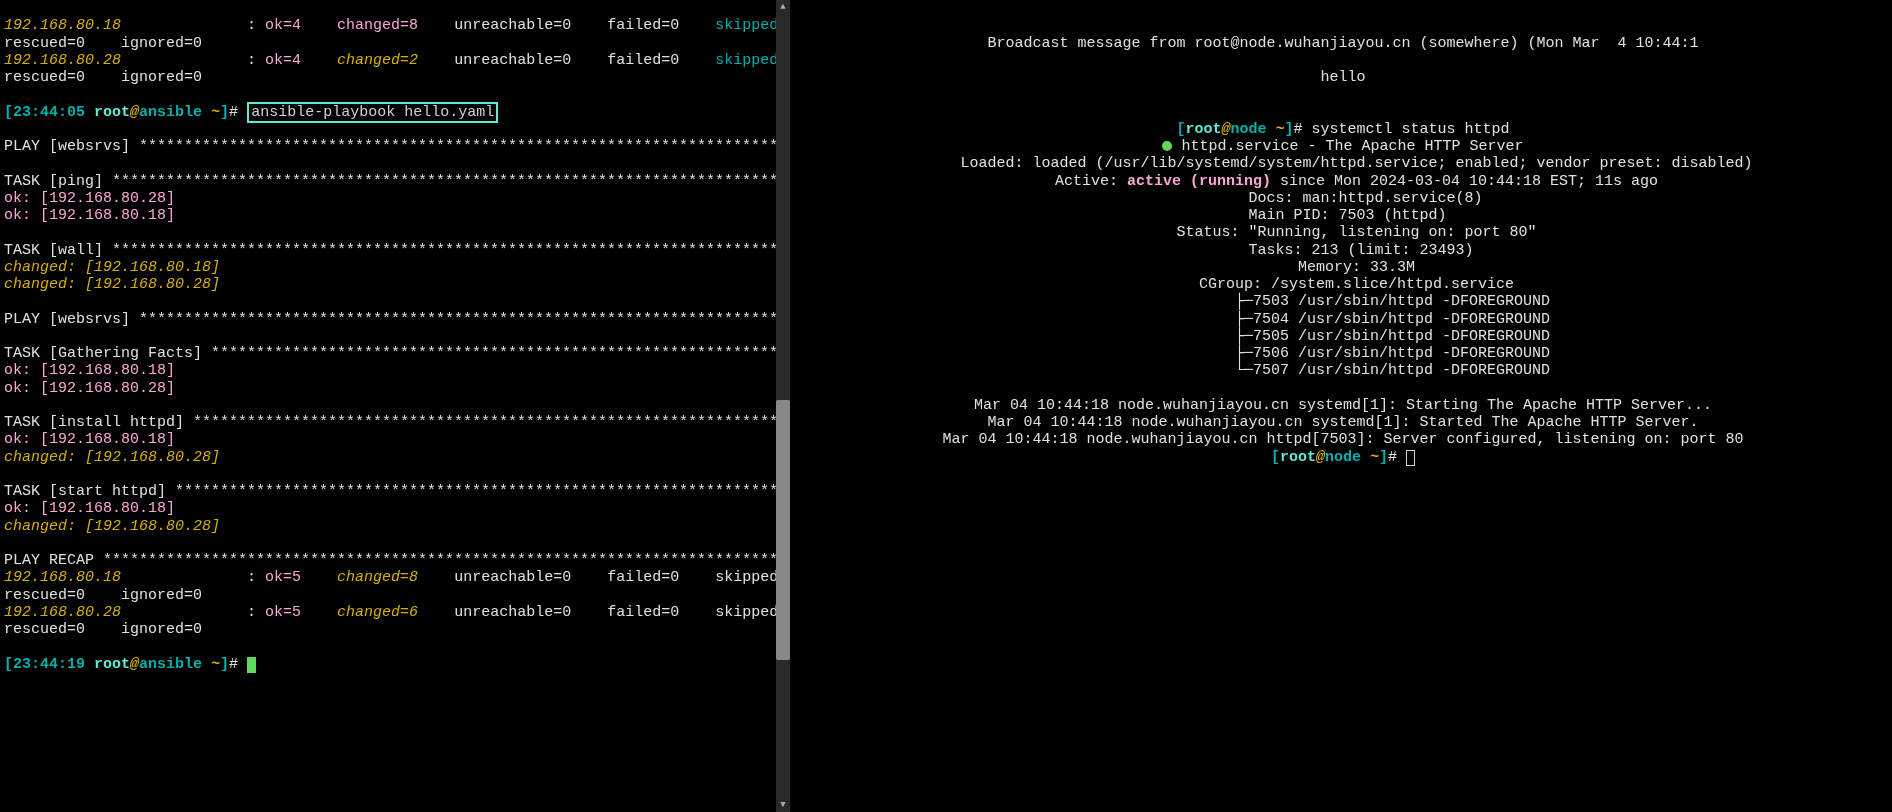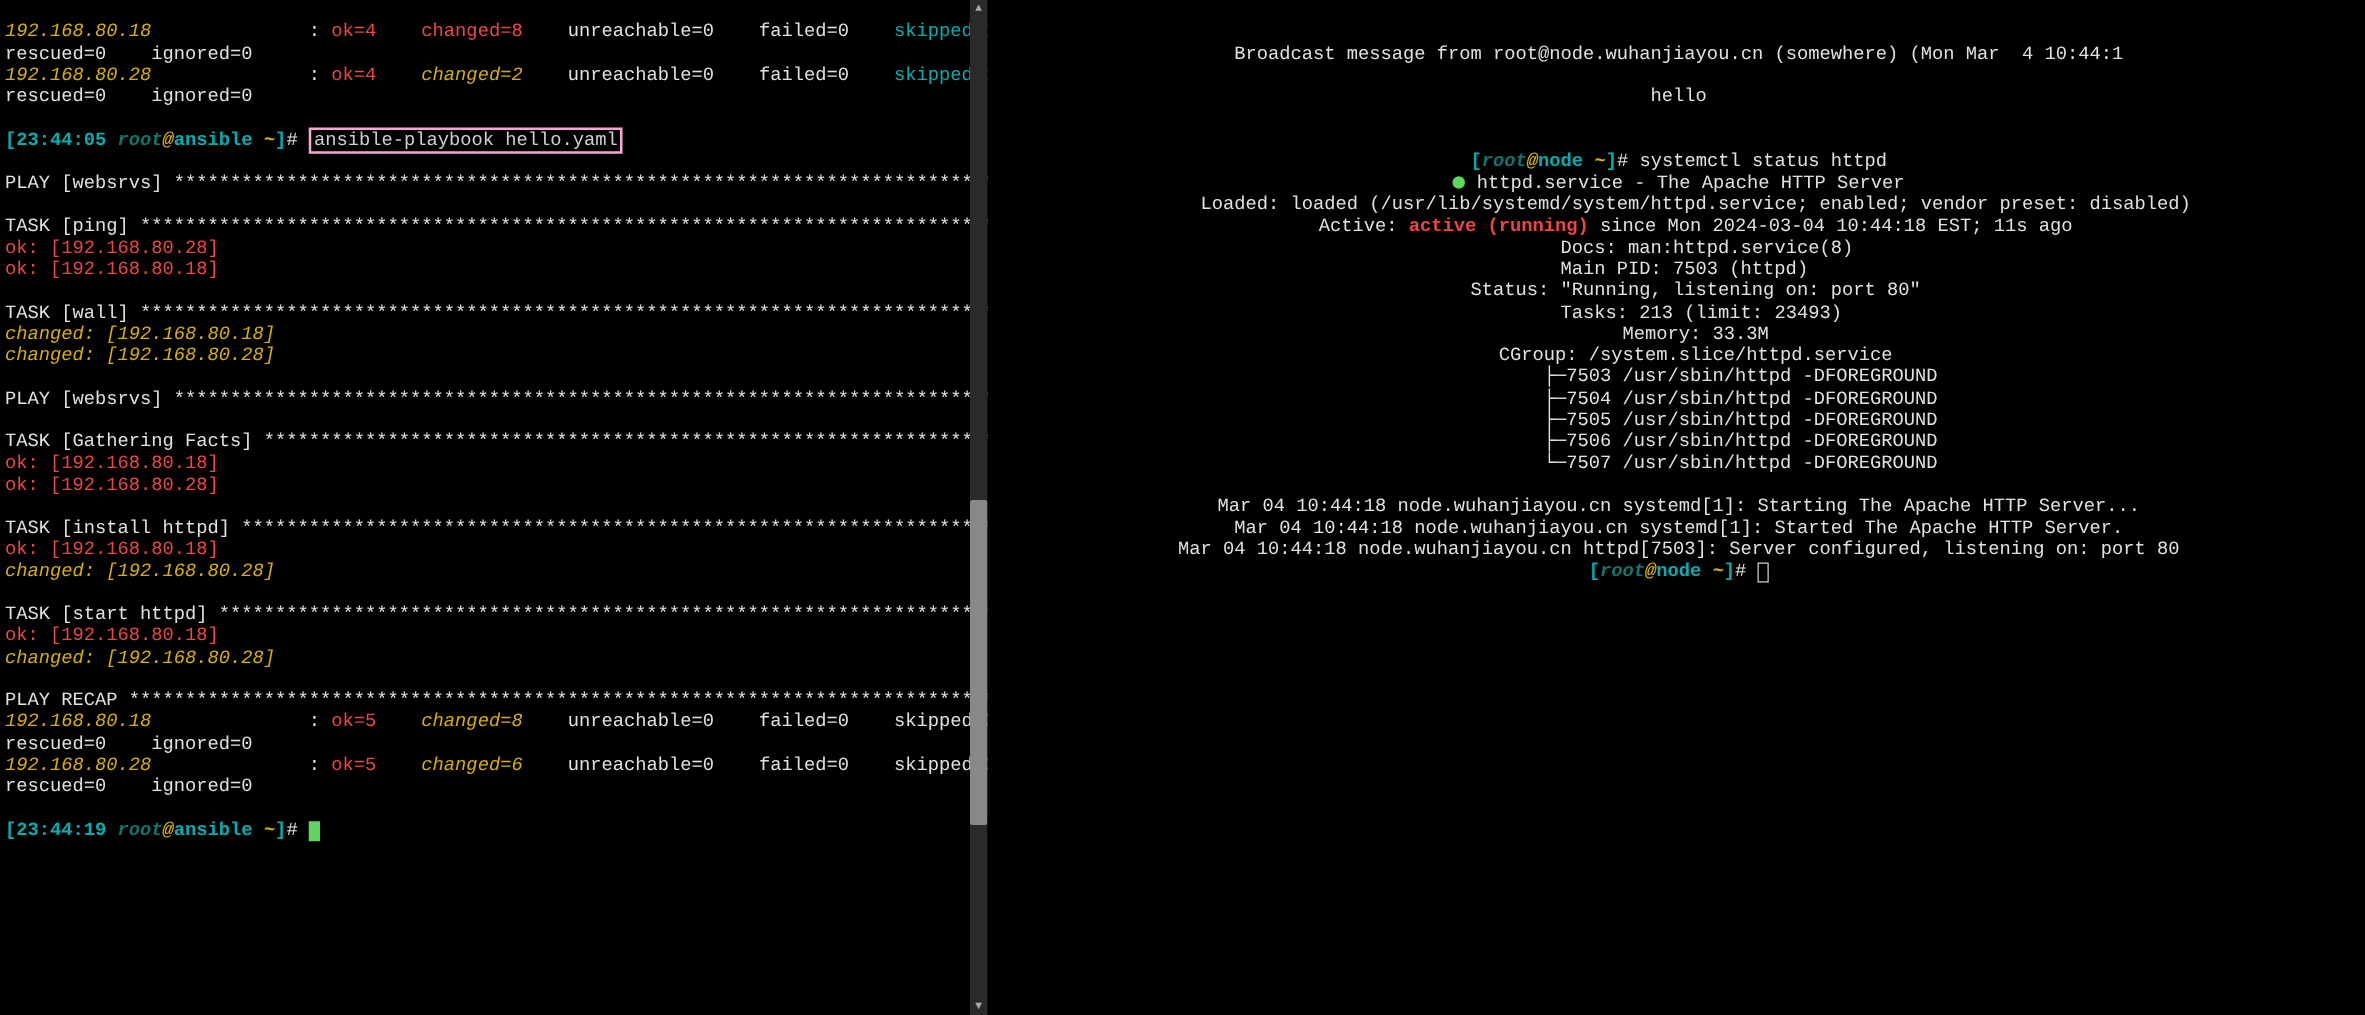--- a/index.html
+++ b/index.html
@@ -47,28 +47,28 @@
   align-items: center;
   justify-content: center;
   font-size: 9px;
   color: #aaa;
 }
 .pane-right {
   flex: 1;
   padding-left: 8px;
   text-align: center;
 }
-.green { color: #ef4444; }
+.green { color: #f9a8d4; }
 .yellow { color: #d7af00; font-style: italic; }
-.red { color: #0f766e; font-style: italic; }
+.red { color: #5eead4; }
 .cyan { color: #00afaf; }
 .white { color: #e0e0e0; }
 .bold { font-weight: bold; }
 .highlight-box {
-  border: 2px solid #f9a8d4;
+  border: 2px solid #5eead4;
   padding: 0 2px;
   display: inline;
 }
 .cursor {
   display: inline-block;
   width: 9px;
   height: 16px;
   background: #5fd75f;
   vertical-align: text-bottom;
 }

